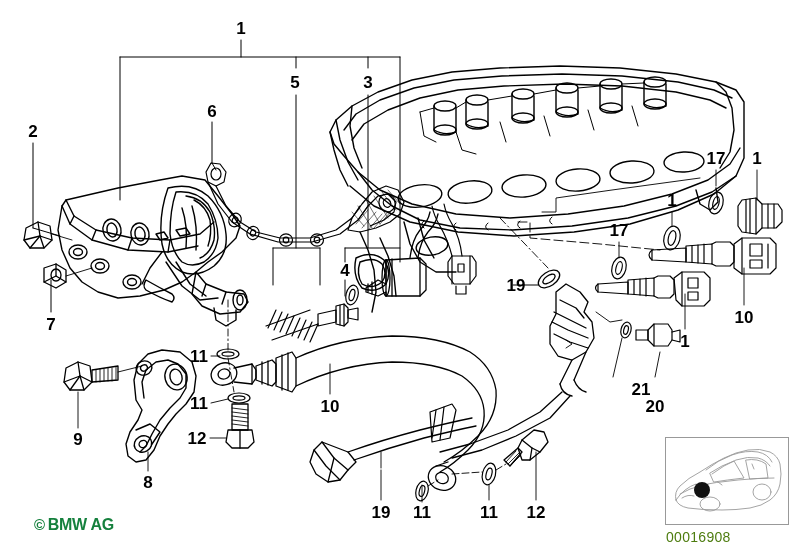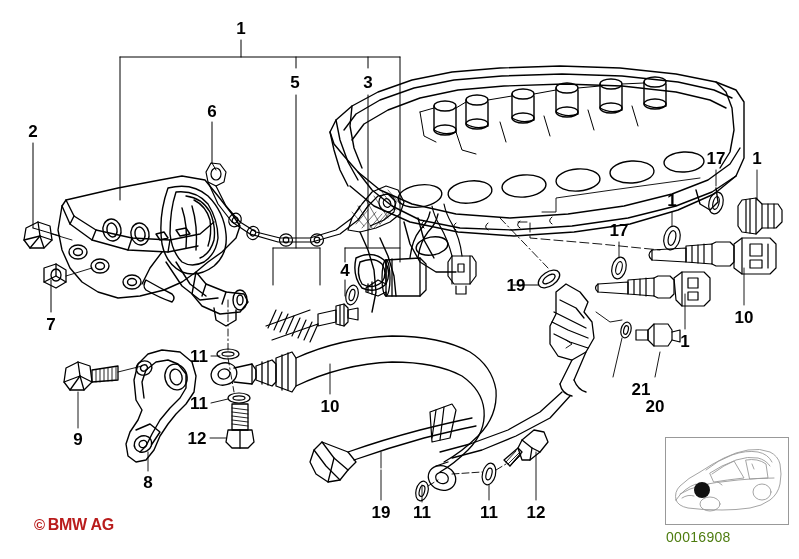--- a/index.html
+++ b/index.html
@@ -30,21 +30,21 @@
     white-space:nowrap;
     letter-spacing:0px;
   }
   #copyright{
     position:absolute;
     left:34px;
     top:516px;
     font-family:"Liberation Sans", sans-serif;
     font-weight:bold;
     font-size:16px;
-    color:#b91c1c;
+    color:#15803d;
     white-space:nowrap;
     letter-spacing:-0.3px;
   }
   #copyright .mark{
     font-size:15px;
     margin-right:3px;
   }
   #thumb-box{
     position:absolute;
     left:665px;

